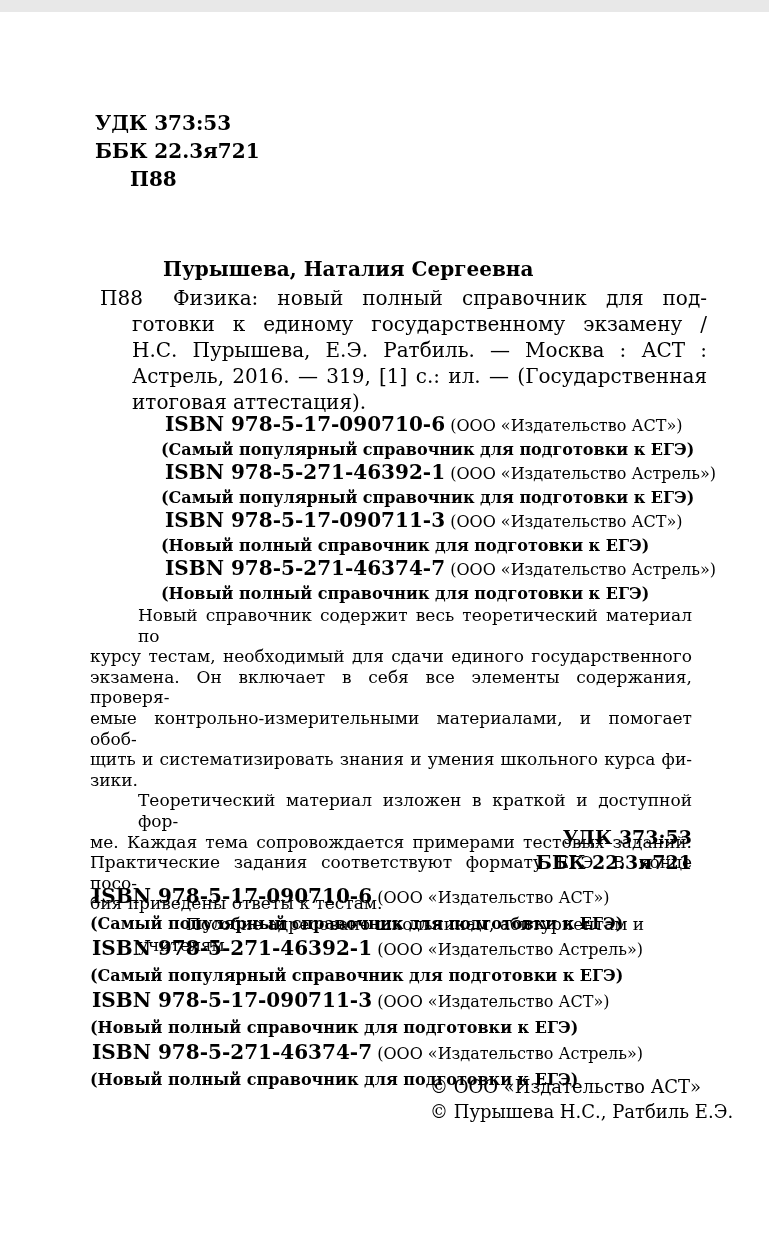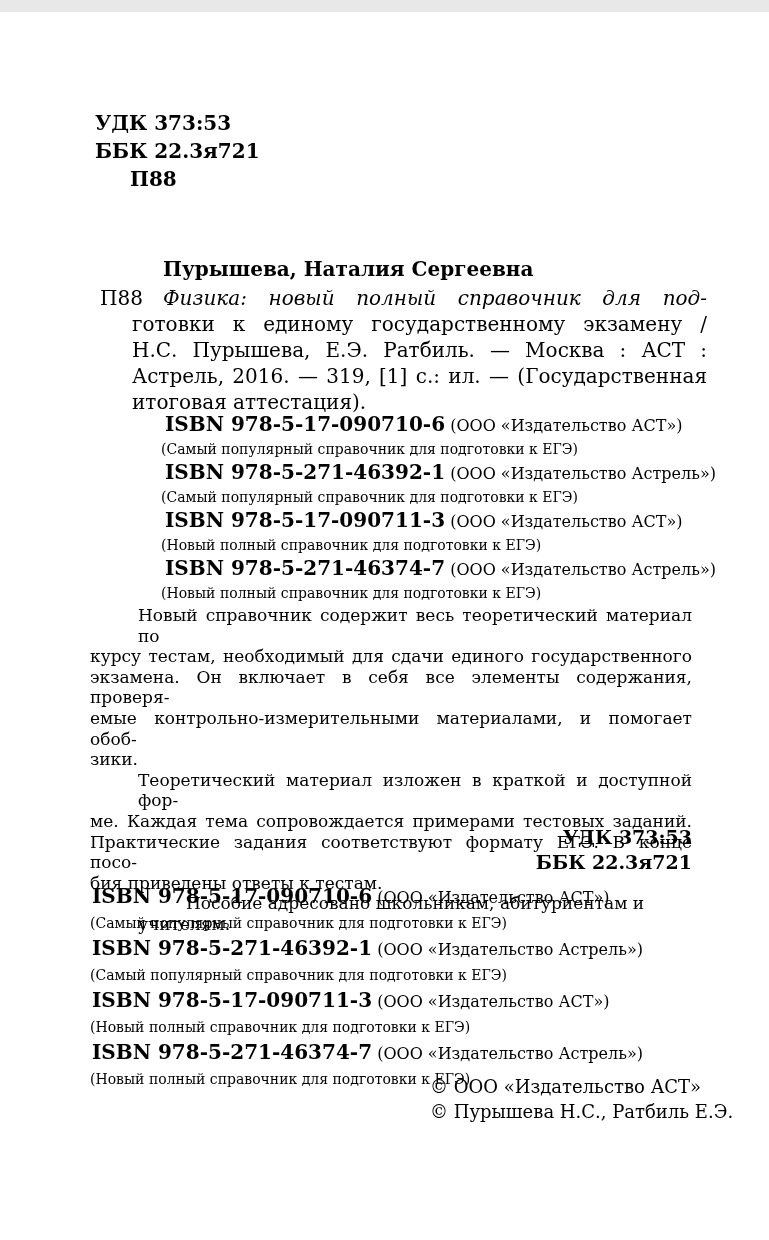--- a/index.html
+++ b/index.html
@@ -51,21 +51,21 @@
   }
   .card-body .margin-code {
     position: absolute;
     left: 0;
     top: 0;
   }
   .jline {
     text-align: justify;
     text-align-last: justify;
   }
-  .card-body .first-line { padding-left: 31px; font-style: italic; }
+  .card-body .first-line { padding-left: 41px; }
 
   
   .isbn-block {
     position: absolute;
     white-space: nowrap;
   }
   .isbn-block-1 {
     left: 85px;
     top: 401px;
     line-height: 23.5px;
@@ -73,21 +73,21 @@
   .isbn-block-2 {
     left: 90px;
     top: 872px;
     line-height: 25.5px;
   }
   .isbn-line .isbn-num {
     font-size: 20px;
     font-weight: bold;
   }
   .isbn-line .isbn-pub { font-size: 16px; }
-  .series-line { font-size: 14px; }
+  .series-line { font-size: 16px; font-weight: bold; }
   .isbn-block-1 .isbn-line   { padding-left: 80px; }
   .isbn-block-1 .series-line { padding-left: 76px; }
   .isbn-block-2 .isbn-line   { padding-left: 2px; }
   .isbn-block-2 .series-line { padding-left: 0; }
 
   
   .annotation {
     position: absolute;
     left: 90px;
     top: 593px;
@@ -164,20 +164,21 @@
       <span class="isbn-pub">(ООО «Издательство Астрель»)</span>
     </div>
     <div class="series-line">(Новый полный справочник для подготовки к ЕГЭ)</div>
   </div>
 
   <div class="annotation">
     <div class="jline indent">Новый справочник содержит весь теоретический материал по</div>
     <div class="jline">курсу тестам, необходимый для сдачи единого государственного</div>
     <div class="jline">экзамена. Он включает в себя все элементы содержания, проверя-</div>
     <div class="jline">емые контрольно-измерительными материалами, и помогает обоб-</div>
+    <div class="jline">щить и систематизировать знания и умения школьного курса фи-</div>
     <div class="plain">зики.</div>
     <div class="jline indent">Теоретический материал изложен в краткой и доступной фор-</div>
     <div class="jline">ме. Каждая тема сопровождается примерами тестовых заданий.</div>
     <div class="jline">Практические задания соответствуют формату ЕГЭ. В конце посо-</div>
     <div class="plain">бия приведены ответы к тестам.</div>
     <div class="plain indent">Пособие адресовано школьникам, абитуриентам и учителям.</div>
   </div>
 
   <div class="codes-right">
     <div>УДК 373:53</div>

